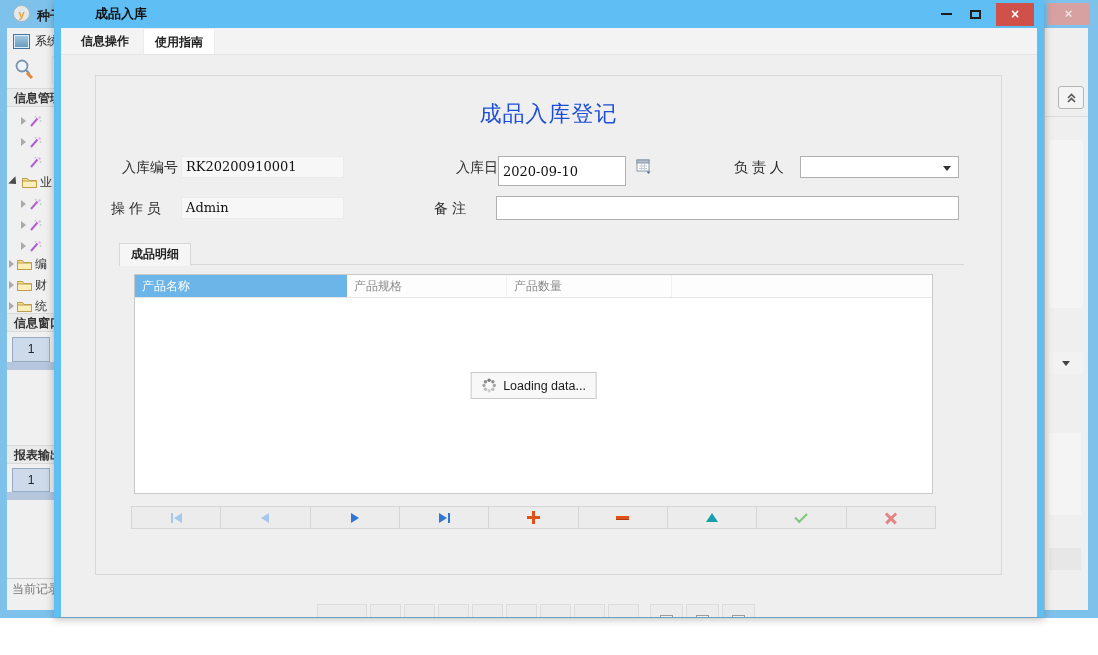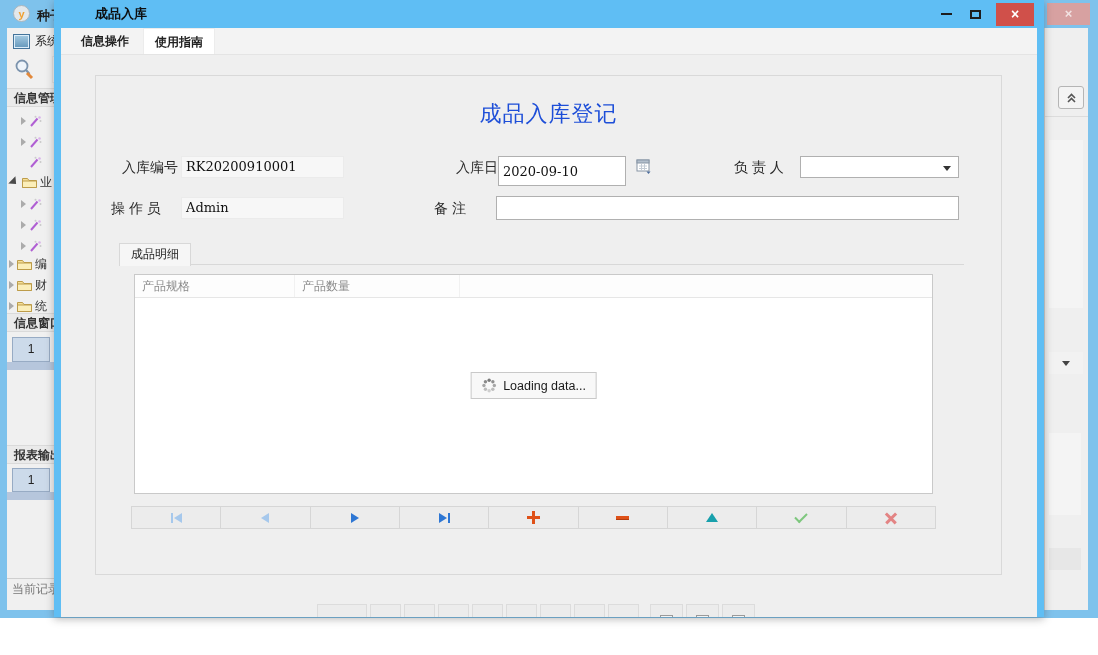--- a/index.html
+++ b/index.html
@@ -94,21 +94,21 @@
   .lbl-date{left:360px;top:80px;}   .inp-date{left:402px;top:80px;width:128px;}
   .cal-btn{position:absolute;left:540px;top:82px;width:17px;height:17px;}
   .lbl-manager{left:638px;top:80px;}
   .combo{position:absolute;left:704px;top:80px;width:159px;height:22px;background:#fff;
          border:1px solid #b0b0b0;box-sizing:border-box;}
   .combo-arrow{position:absolute;right:7px;top:9px;width:0;height:0;border-left:4px solid transparent;
                border-right:4px solid transparent;border-top:5px solid #333;}
   .lbl-operator{left:15px;top:121px;} .val-operator{left:85px;top:121px;width:163px;}
   .lbl-remark{left:338px;top:121px;}  .inp-remark{left:400px;top:120px;width:463px;height:24px;}
   .detail-tab{position:absolute;left:23px;top:167px;height:22px;line-height:21px;padding:0 11px;
-              background:#f6f6f6;border:1px solid #d8d8d8;border-bottom:none;font-size:12px;color:#222;z-index:2;}
+              background:#f6f6f6;border:1px solid #d8d8d8;border-bottom:none;font-size:12px;color:#222;z-index:2;font-weight:bold;}
   .detail-line{position:absolute;left:23px;top:188px;width:845px;height:1px;background:#d8d8d8;}
 
   .grid{position:absolute;left:38px;top:198px;width:799px;height:220px;border:1px solid #c9c9c9;
         box-sizing:border-box;background:#fff;}
   .grid-header{height:22px;display:flex;border-bottom:1px solid #e6e6e6;background:#fdfdfd;}
   .gh{line-height:22px;font-size:12px;color:#8a8a8a;padding-left:7px;box-sizing:border-box;
       border-right:1px solid #f1f1f1;overflow:hidden;white-space:nowrap;}
   .gh-1{width:212px;background:#6cb5e8;color:#fff;border-right:none;}
   .gh-2{width:160px;} .gh-3{width:165px;} .gh-4{width:160px;} .gh-5{flex:1;border-right:none;}
   .loading-box{position:absolute;left:50%;top:97px;transform:translateX(-50%);display:flex;gap:7px;
@@ -340,20 +340,21 @@
         <div class="ro-box val-operator">Admin</div>
 
         <div class="f-label lbl-remark">备 注</div>
         <input class="txt-inp inp-remark" value="" style="">
 
         <div class="detail-tab">成品明细</div>
         <div class="detail-line"></div>
 
         <div class="grid">
           <div class="grid-header">
+            <div class="gh gh-1">产品名称</div>
             <div class="gh gh-2">产品规格</div>
             <div class="gh gh-3">产品数量</div>
             <div class="gh gh-5"></div>
           </div>
           <div class="loading-box">
             <svg width="15" height="15" viewBox="0 0 15 15">
               <circle cx="7.5" cy="2.3" r="1.7" fill="#7a7a7a"></circle>
                 <circle cx="11.2" cy="3.8" r="1.7" fill="#909090"></circle>
               <circle cx="12.7" cy="7.5" r="1.7" fill="#a6a6a6"></circle>
                 <circle cx="11.2" cy="11.2" r="1.7" fill="#bcbcbc"></circle>

